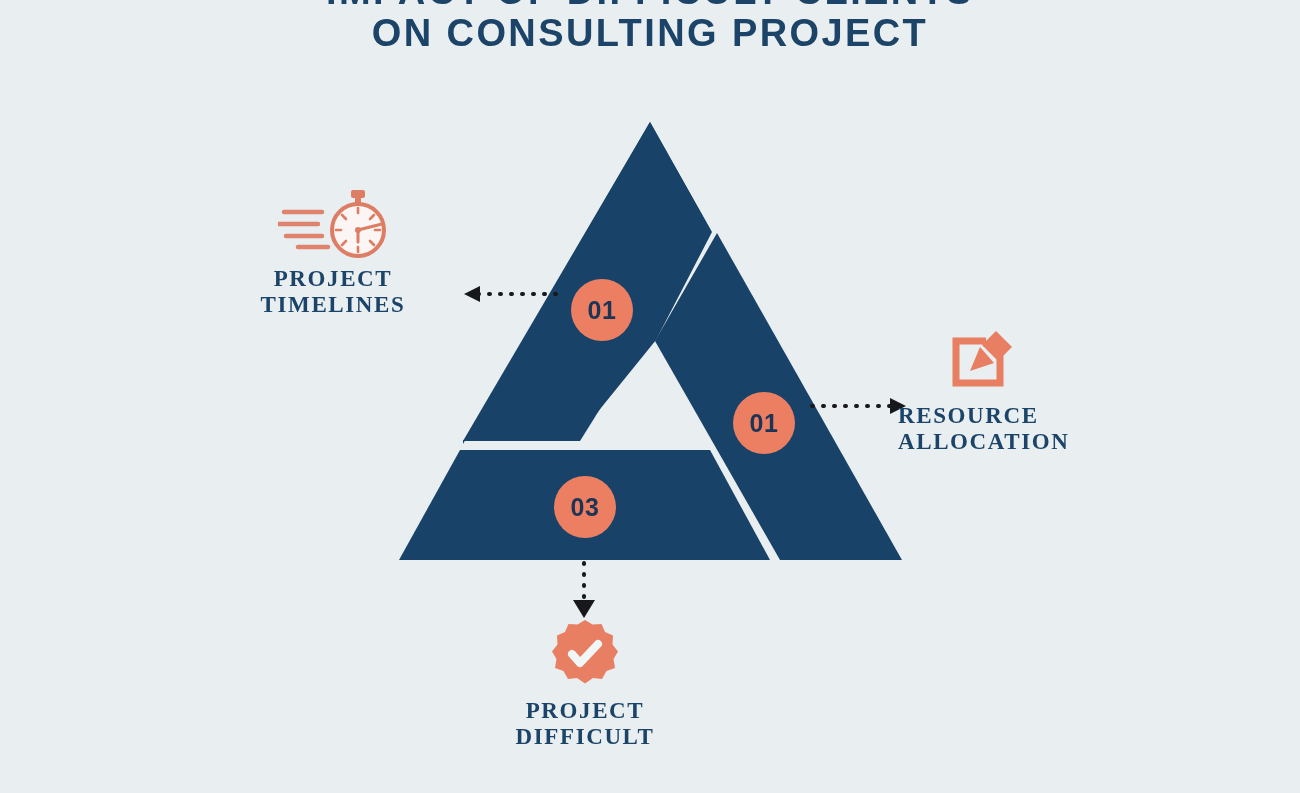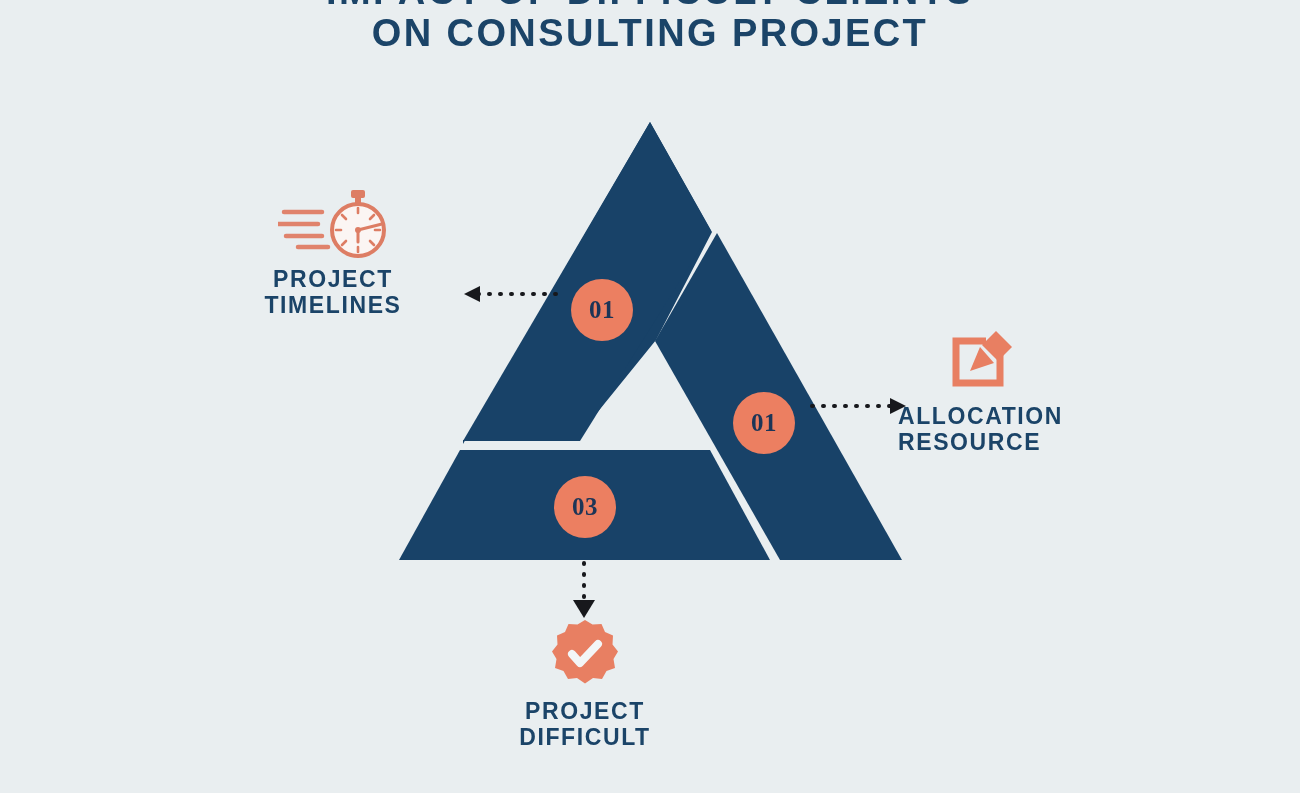--- a/index.html
+++ b/index.html
@@ -53,21 +53,20 @@
     height: 62px;
     border-radius: 50%;
     background: #ec7f61;
     color: #1c3557;
     font-weight: 700;
     font-size: 25px;
     letter-spacing: 0.5px;
     display: flex;
     align-items: center;
     justify-content: center;
-    font-family: Liberation Serif, serif;
   }
   #badge-01 { left: 571px; top: 279px; }
   #badge-02 { left: 733px; top: 392px; }
   #badge-03 { left: 554px; top: 476px; }
 
   
   .callout {
     position: absolute;
     color: #1b4468;
     font-weight: 700;
@@ -97,21 +96,21 @@
     top: 620px;
     width: 200px;
     text-align: center;
   }
   #callout-outcomes .label-text { margin-top: 6px; display: block; }
 
   .icon-wrap {
     display: block;
     height: 72px;
   }
-  .lbl-line { display: block; white-space: nowrap; }
+  .lbl-line { display: block; white-space: nowrap; font-family: Liberation Serif, serif; }
 </style>
 </head>
 <body>
 
 <div id="canvas">
 
   <div id="title-block">
     <span class="tl">IMPACT OF DIFFICULT CLIENTS</span>
     <span class="tl">ON CONSULTING PROJECT</span>
   </div>
@@ -193,22 +192,22 @@
     <span class="icon-wrap">
       <svg width="72" height="68" viewBox="0 0 72 68">
 
         <path d="M52 26 L52 56 L8 56 L8 14 L38 14" fill="none" stroke="#e87f62" stroke-width="7" stroke-linejoin="miter"></path>
 
         <polygon points="34,18 48,4 64,20 50,34" fill="#e87f62"></polygon>
         <polygon points="32,20 46,36 22,44" fill="#e87f62"></polygon>
       </svg>
     </span>
     <span class="label-text">
+      <span class="lbl-line">RESOURCE</span>
       <span class="lbl-line">ALLOCATION</span>
-      <span class="lbl-line">RESOURCE</span>
     </span>
   </div>
 
   <div class="callout" id="callout-outcomes">
     <span class="icon-wrap">
       <svg width="200" height="70" viewBox="0 0 200 70">
         <g transform="translate(100,35)">
           <path d="M0,-35 L7.5,-30.5 L16.5,-31 L20,-23 L28,-19.5 L27.5,-10.5 L33,-3.5 L28.5,4 L30,13 L21.5,16 L17,24 L8,23 L0,28.5 L-8,23 L-17,24 L-21.5,16 L-30,13 L-28.5,4 L-33,-3.5 L-27.5,-10.5 L-28,-19.5 L-20,-23 L-16.5,-31 L-7.5,-30.5 Z" fill="#e87f62"></path>
           <path d="M-13,-1 L-5,8 L13,-11" fill="none" stroke="#f3f6f7" stroke-width="8" stroke-linecap="round" stroke-linejoin="round"></path>
         </g>

